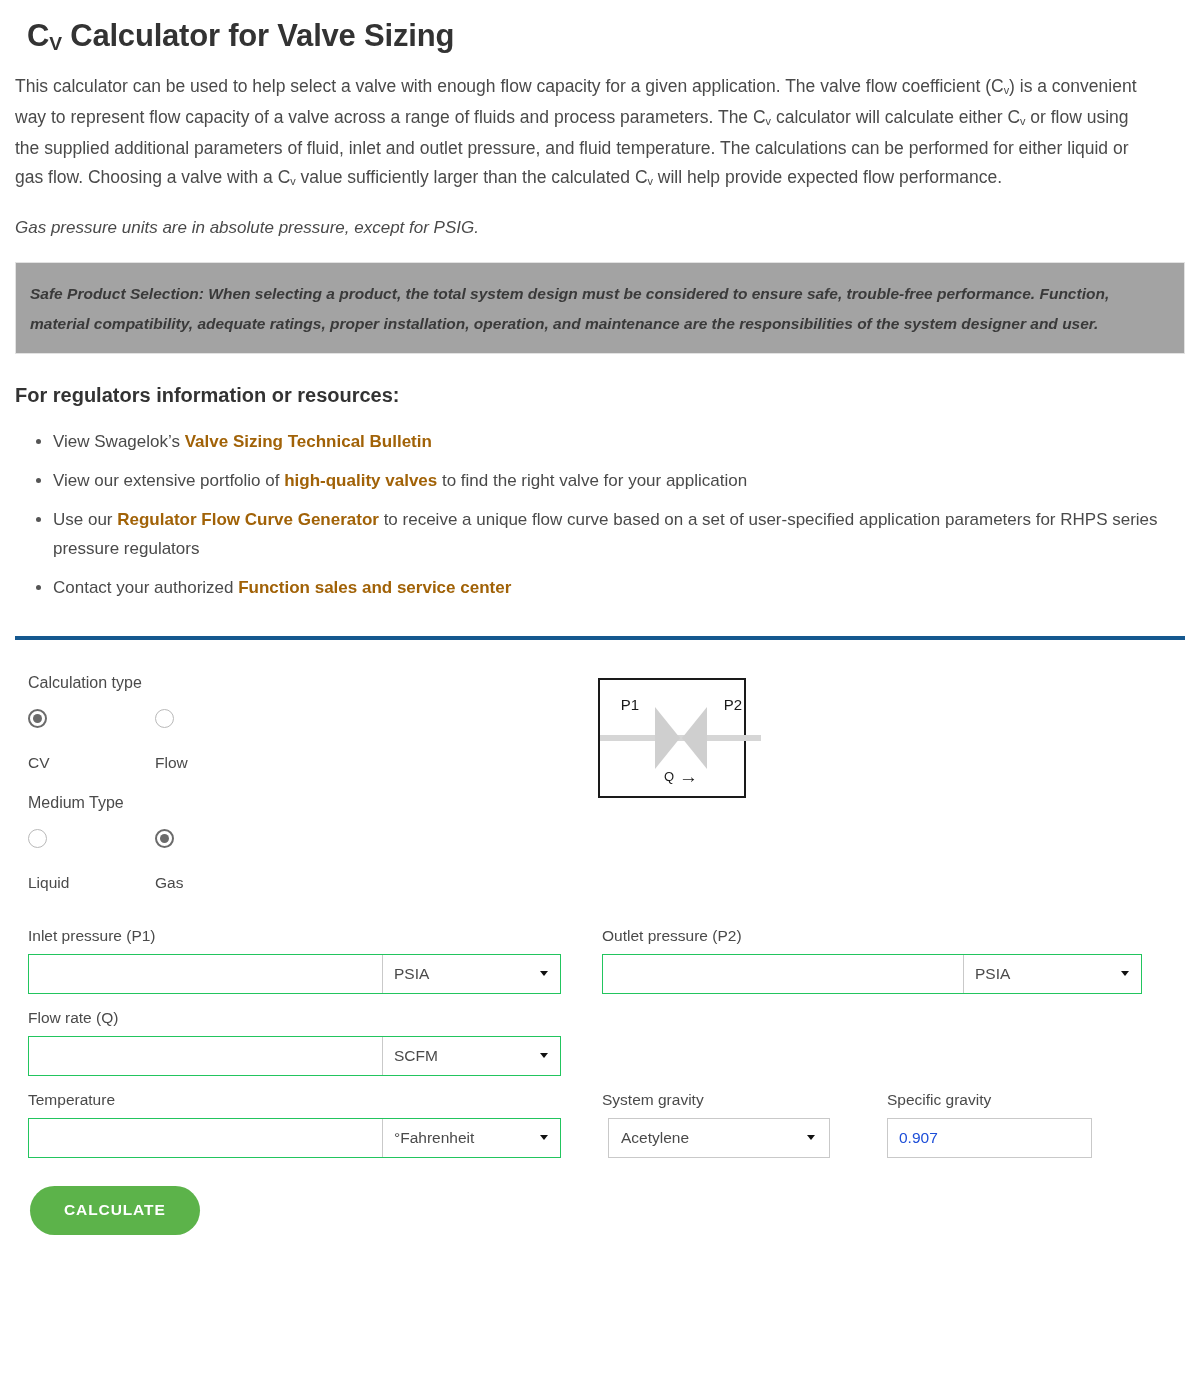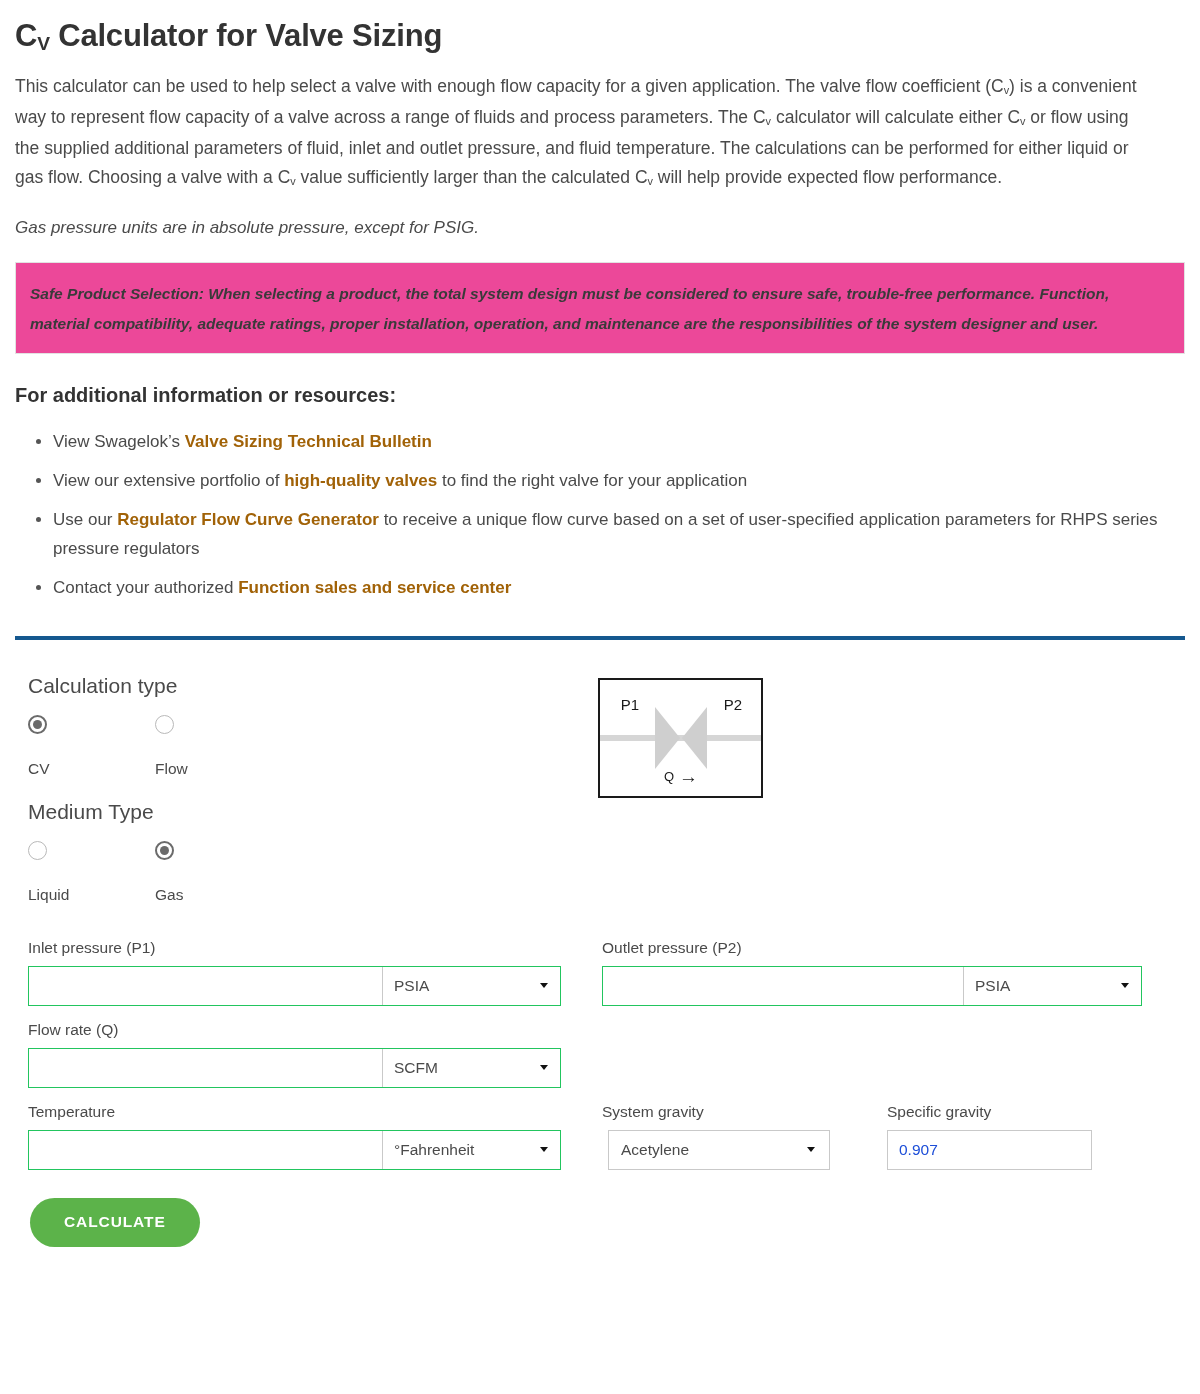--- a/index.html
+++ b/index.html
@@ -15,21 +15,21 @@
     -webkit-font-smoothing: antialiased;
   }
   .page { padding: 0 15px; }
 
   
   .page-title {
     font-size: 31px;
     line-height: 1.15;
     font-weight: bold;
     color: #333333;
-    margin: 18px 0 18px 0;
+    margin: 18px 0 18px 12px;
     letter-spacing: -0.2px;
   }
   sub { font-size: 0.62em; vertical-align: baseline; position: relative; top: 0.22em; }
 
   
   .intro {
     font-size: 17.5px;
     line-height: 29px;
     color: #4a4a4a;
     margin: 0 0 24px 0;
@@ -38,21 +38,21 @@
   .note-italic {
     font-size: 17px;
     font-style: italic;
     color: #4a4a4a;
     margin: 0 0 24px 0;
   }
 
   
   .safe-box {
     border: 1px solid #e2e2e2;
-    background: #ec4899;
+    background: #a3a3a3;
     padding: 16px 14px 14px 14px;
     margin: 0 0 30px 0;
   }
   .safe-box p {
     margin: 0;
     font-size: 15.5px;
     font-weight: bold;
     font-style: italic;
     color: #3a3a3a;
     line-height: 30px;
@@ -98,21 +98,21 @@
   .col-left { width: 560px; flex: 0 0 560px; }
   .col-right { flex: 1 1 auto; padding-left: 14px; }
 
   .field-label {
     font-size: 15.5px;
     color: #4a4a4a;
     margin-bottom: 9px;
     display: block;
   }
   .group-label {
-    font-size: 21px;
+    font-size: 16px;
     color: #4a4a4a;
     margin-bottom: 17px;
     display: block;
   }
 
   
   .radio-group { margin-bottom: 8px; }
   .radio-row { display: flex; }
   .radio-cell { width: 127px; flex: 0 0 127px; }
   .radio {
@@ -210,21 +210,21 @@
     font-size: 15.5px;
     color: #1d4ed8;
     outline: none;
   }
 
   .mb-row { margin-bottom: 14px; }
 
   
   .diagram-wrap { padding-left: 10px; padding-top: 4px; }
   .diagram {
-    width: 165px;
+    width: 148px;
     height: 120px;
     border: 2px solid #1a1a1a;
     background: #fff;
   }
 
   
   .calc-btn {
     margin-top: 28px;
     margin-left: 2px;
     display: inline-block;
@@ -251,21 +251,21 @@
   </h1>
 
   <p class="intro"><span>This calculator can be used to help select a valve with enough flow capacity for a given application. The valve flow coefficient (C</span><sub>v</sub><span>) is a convenient way to represent flow capacity of a valve across a range of fluids and process parameters. The C</span><sub>v</sub><span> calculator will calculate either C</span><sub>v</sub><span> or flow using the supplied additional parameters of fluid, inlet and outlet pressure, and fluid temperature. The calculations can be performed for either liquid or gas flow. Choosing a valve with a C</span><sub>v</sub><span> value sufficiently larger than the calculated C</span><sub>v</sub><span> will help provide expected flow performance.</span></p>
 
   <p class="note-italic">Gas pressure units are in absolute pressure, except for PSIG.</p>
 
   <div class="safe-box">
     <p><span>Safe Product Selection:</span><span> When selecting a product, the total system design must be considered to ensure safe, trouble-free performance. Function, material compatibility, adequate ratings, proper installation, operation, and maintenance are the responsibilities of the system designer and user.</span></p>
   </div>
 
-  <div class="resources-title">For additional information or resources:</div>
+  <div class="resources-title">For regulators information or resources:</div>
 
   <ul class="resources">
     <li><span>View Swagelok’s </span><a class="lnk">Valve Sizing Technical Bulletin</a><span></span></li>
     <li><span>View our extensive portfolio of </span><a class="lnk">high-quality valves</a><span> to find the right valve for your application</span></li>
     <li><span>Use our </span><a class="lnk">Regulator Flow Curve Generator</a><span> to receive a unique flow curve based on a set of user-specified application parameters for RHPS series pressure regulators</span></li>
     <li><span>Contact your authorized </span><a class="lnk">Function sales and service center</a><span></span></li>
   </ul>
 
   <div class="divider"></div>
 

